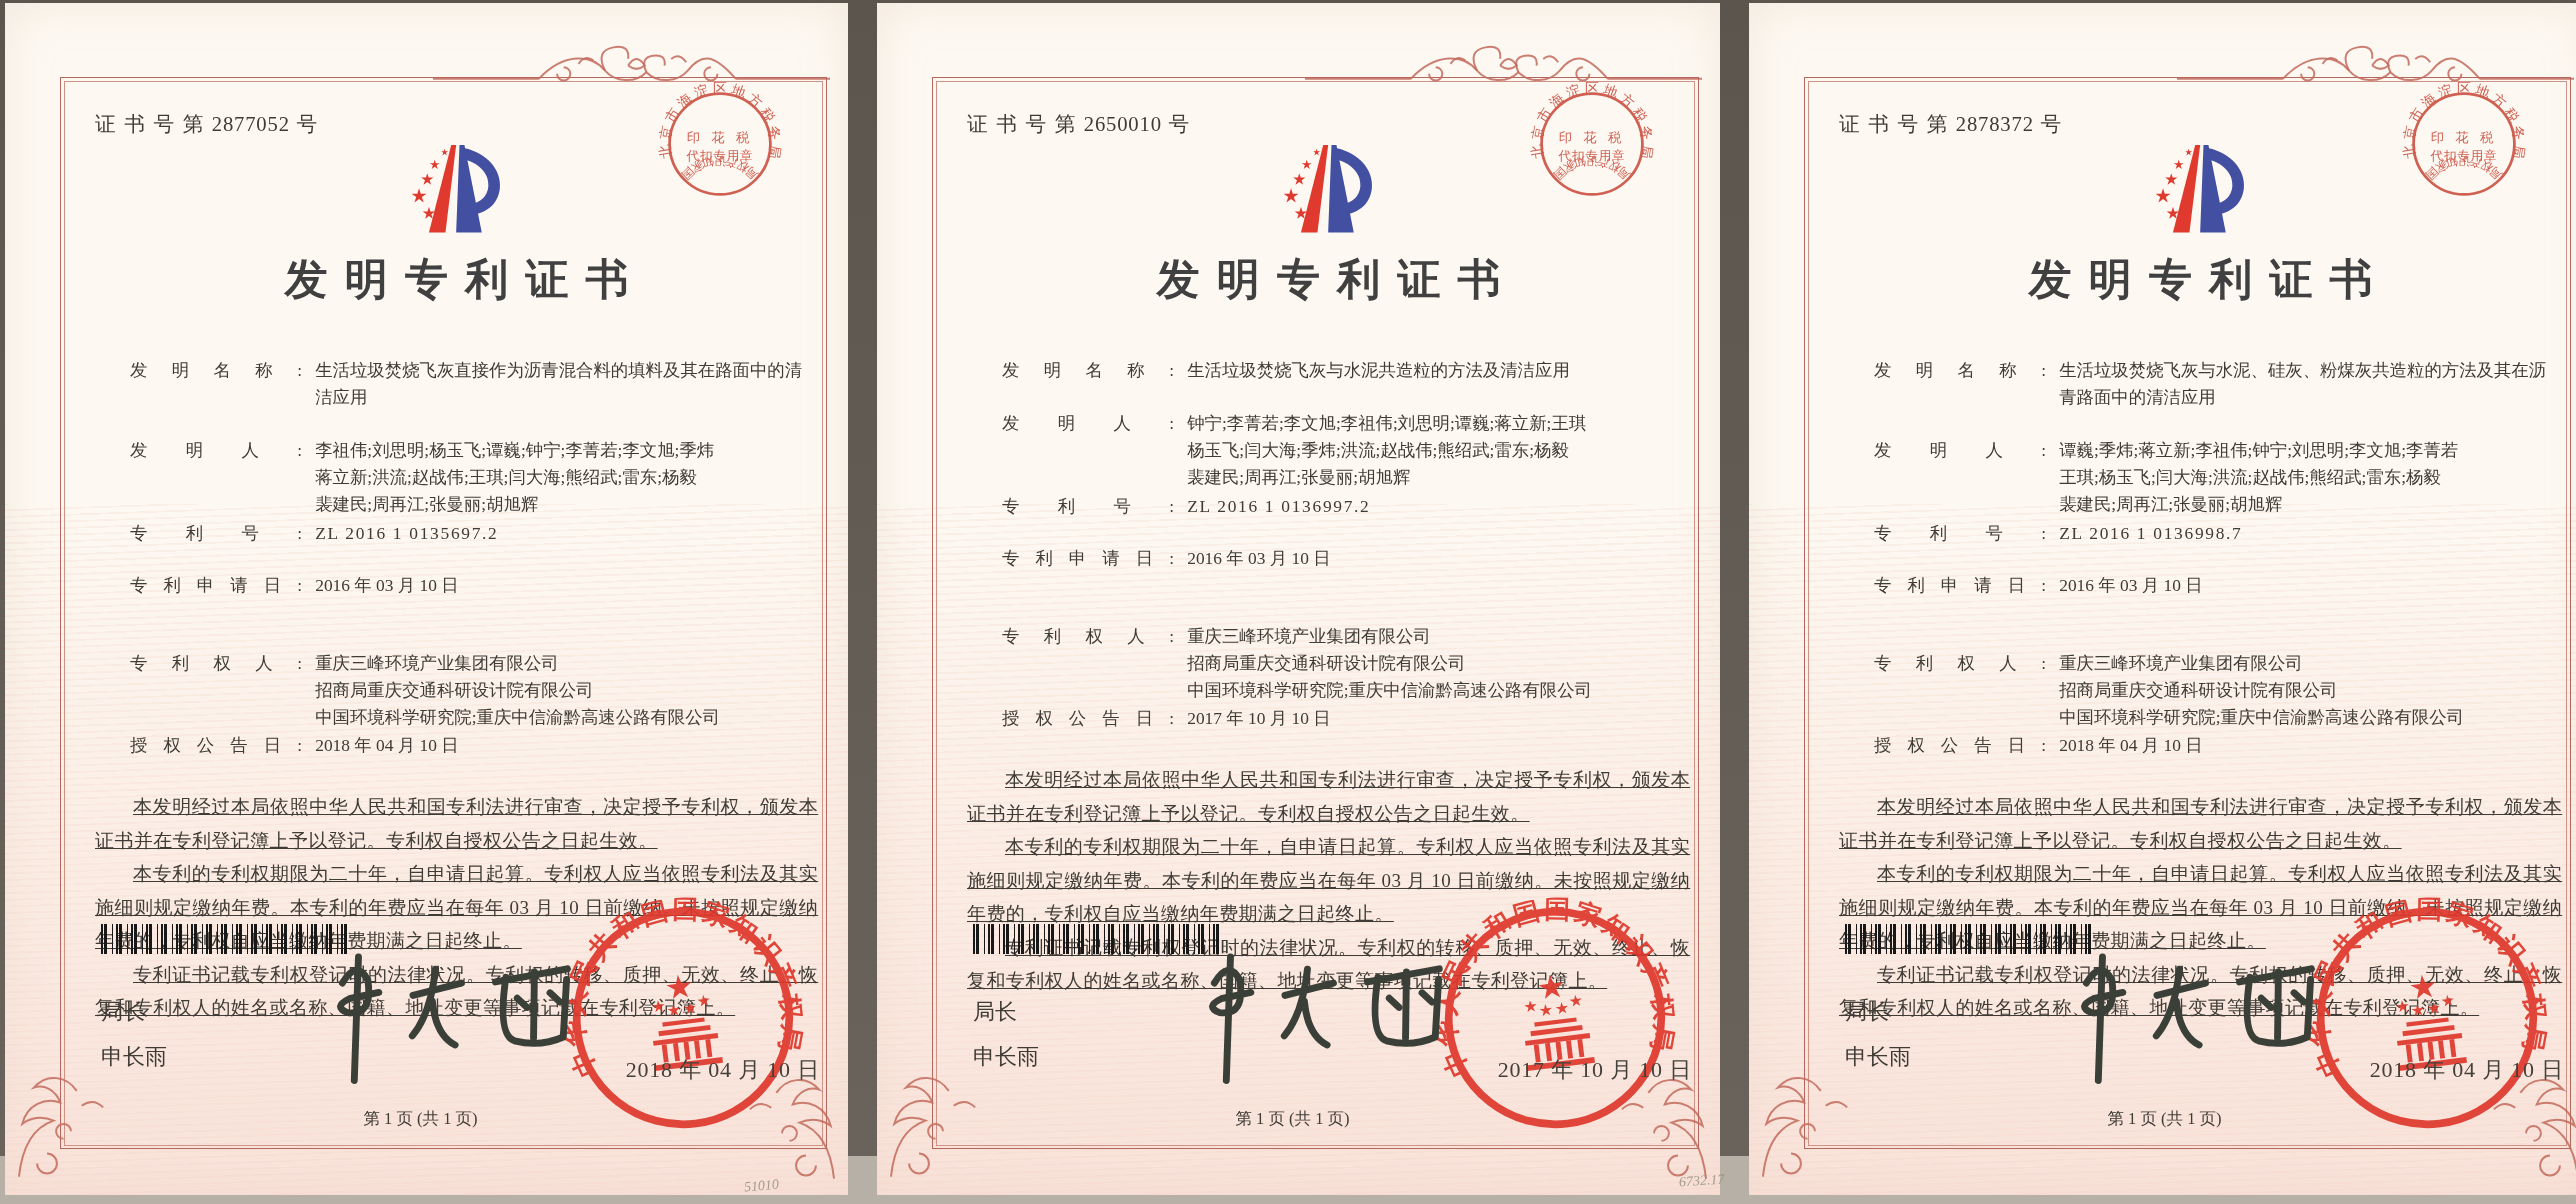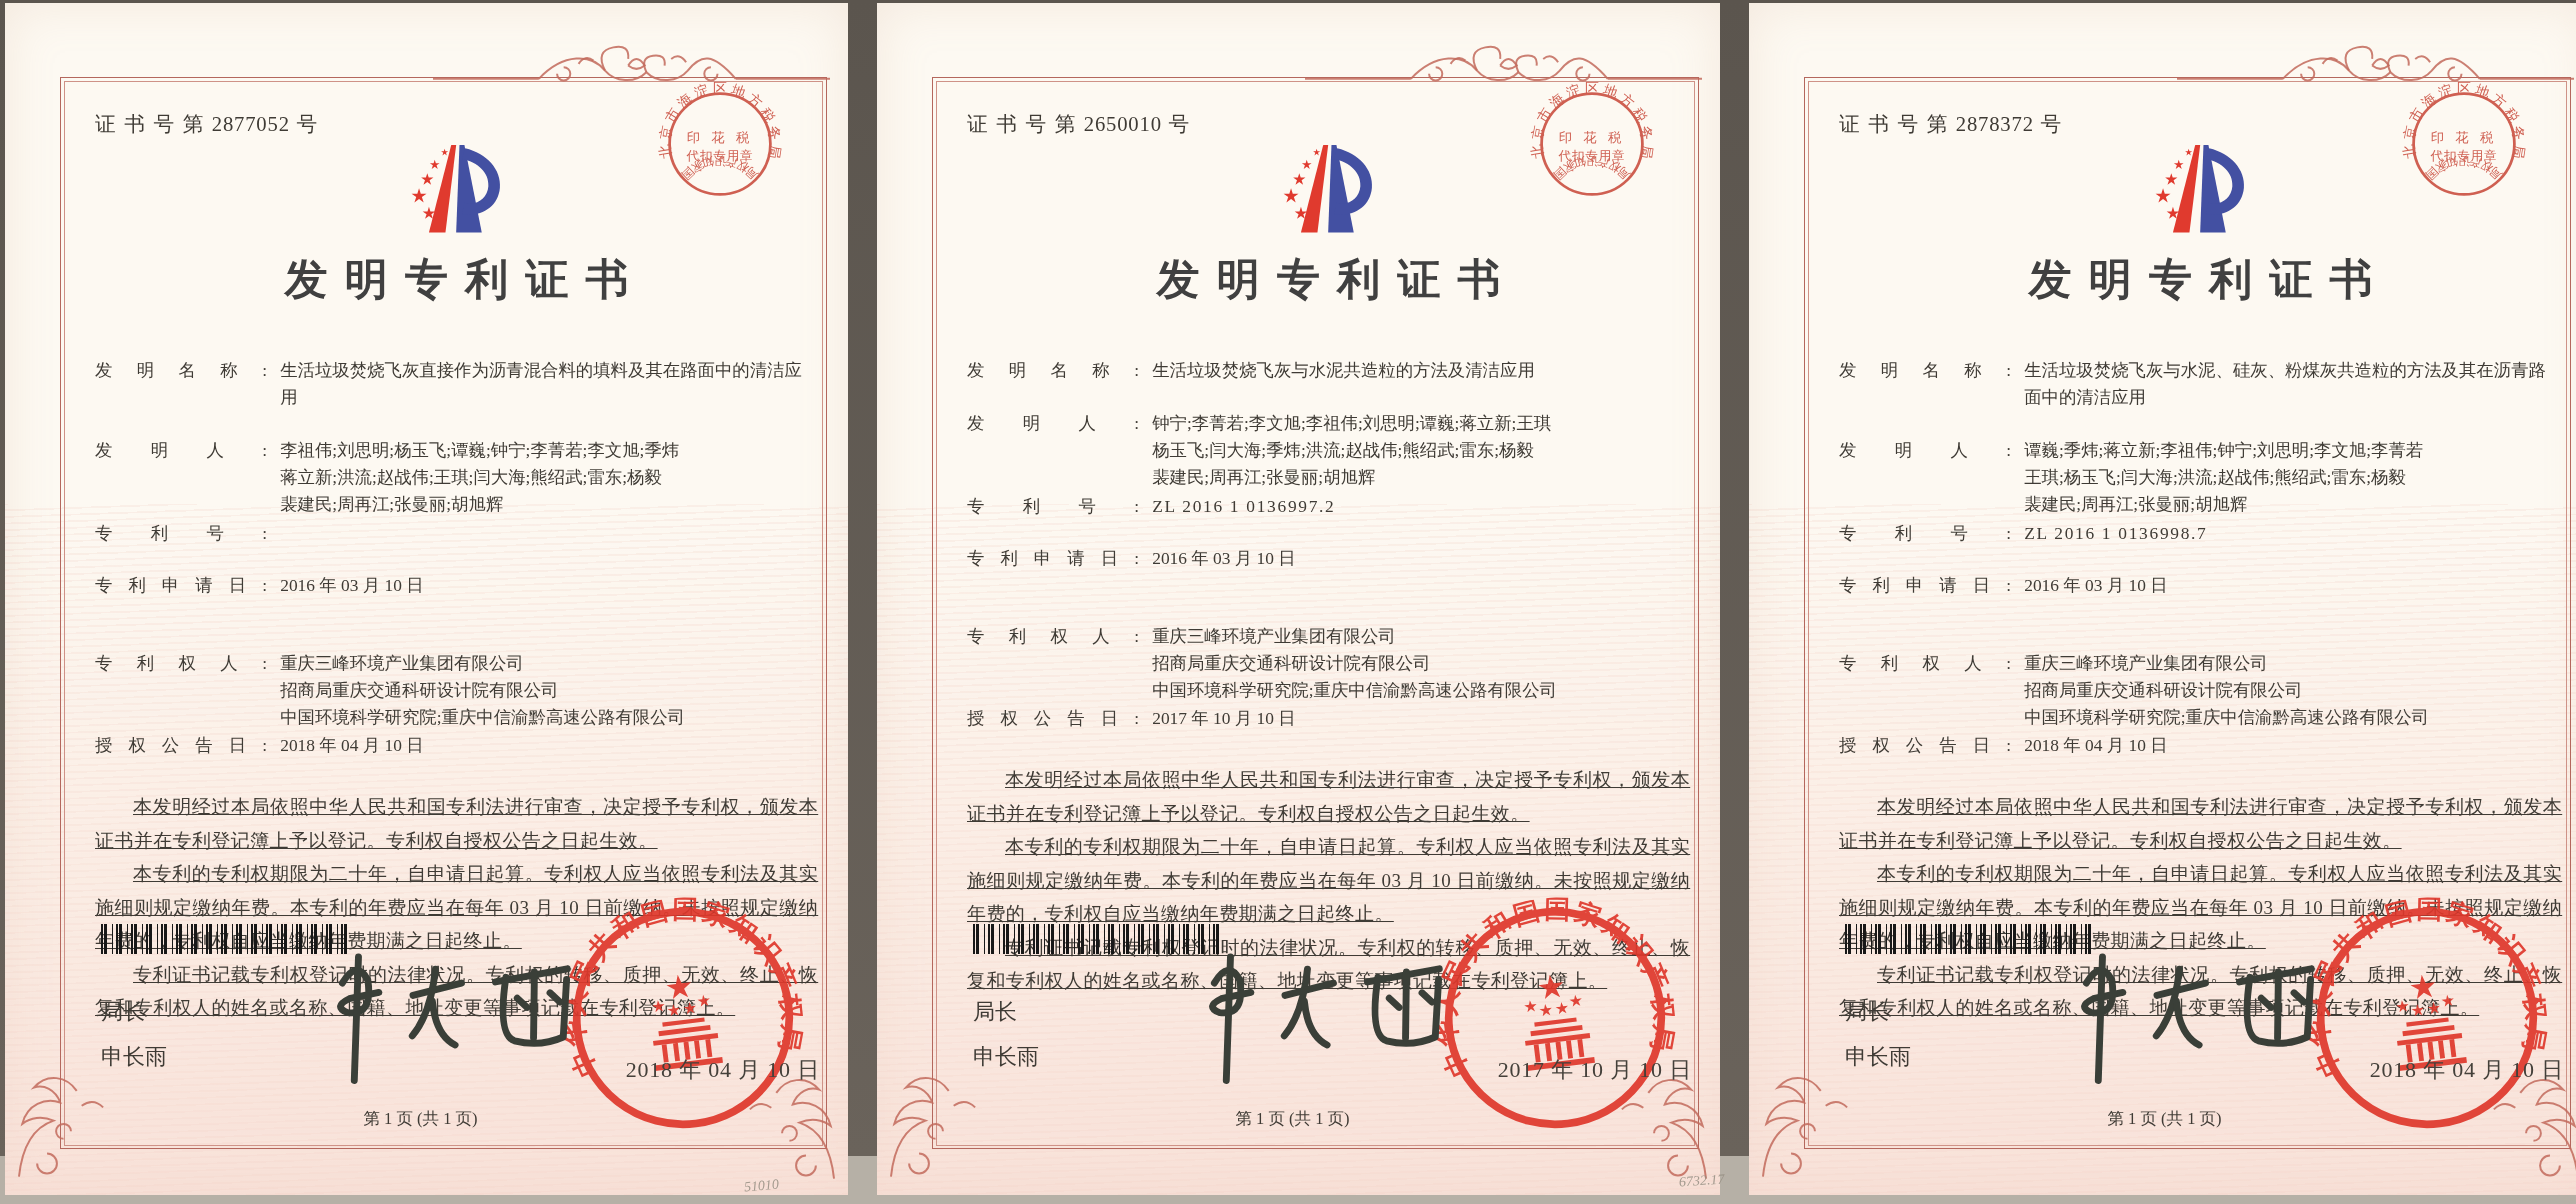--- a/index.html
+++ b/index.html
@@ -17,21 +17,21 @@
         repeating-linear-gradient(-2deg, rgba(225,150,135,.10) 0 1.7px, rgba(255,255,255,0) 1.7px 6.6px);}
   .frame{position:absolute;top:74px;left:55px;right:21.5px;bottom:46px;border:1.7px solid var(--frame-red);}
   .frame::before{content:'';position:absolute;inset:2.5px;border:0.8px solid #cf9287;}
   .inner{position:absolute;top:74px;left:55px;right:21.5px;bottom:46px;padding:28px 8.3px 0 35px;color:var(--ink);}
   .cert-no{font-size:20.7px;letter-spacing:1.7px;margin-top:5px;}
   .cert-no .num{margin:0 6.6px;letter-spacing:0.8px;}
   .logo{display:block;margin:1.7px auto 0;width:106px;height:99px;}
   .title{text-align:center;font-size:43px;font-weight:700;letter-spacing:.4em;text-indent:.4em;
          margin:11.6px 0 0;color:#404040;}
   .fields{margin-top:48px;font-size:17.4px;line-height:27px;}
-  .row{display:flex;}
+  .row{display:flex;margin-left:35px;}
   .lab{flex:0 0 172px;text-align-last:justify;margin-right:13.2px;white-space:nowrap;}
   .val{flex:1;}
   .r-name{margin-bottom:26.5px;}
   .r-pno{margin-top:1.7px;}
   .r-fdate{margin-top:25px;margin-bottom:51px;}
   .r-gdate{margin-top:1.7px;}
   .pat-no{letter-spacing:1.7px;}
   .body{margin-top:31px;font-size:19px;line-height:1.76;text-align:justify;letter-spacing:0.4px;}
   .body p{margin:0;text-indent:2em;text-decoration:underline;}
   .tax-stamp{position:absolute;top:78px;right:65px;width:126px;height:126px;opacity:.88;z-index:2;}
@@ -123,20 +123,21 @@
         <div class="row r-inv">
           <div class="lab">发明人:</div>
           <div class="val">
             <div>李祖伟;刘思明;杨玉飞;谭巍;钟宁;李菁若;李文旭;季炜</div>
             <div>蒋立新;洪流;赵战伟;王琪;闫大海;熊绍武;雷东;杨毅</div>
             <div>裴建民;周再江;张曼丽;胡旭辉</div>
           </div>
         </div>
         <div class="row r-pno">
           <div class="lab">专利号:</div>
+          <div class="val pat-no">ZL 2016 1 0135697.2</div>
         </div>
         <div class="row r-fdate">
           <div class="lab">专利申请日:</div>
           <div class="val">2016 年 03 月 10 日</div>
         </div>
         <div class="row r-holder">
           <div class="lab">专利权人:</div>
           <div class="val">
             <div>重庆三峰环境产业集团有限公司</div>
             <div>招商局重庆交通科研设计院有限公司</div>

